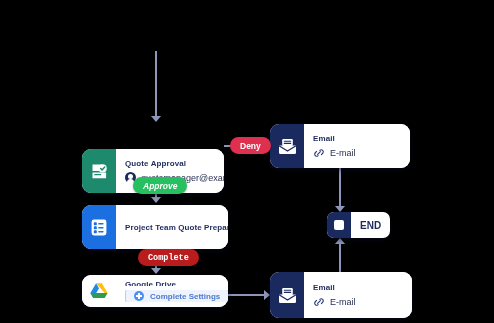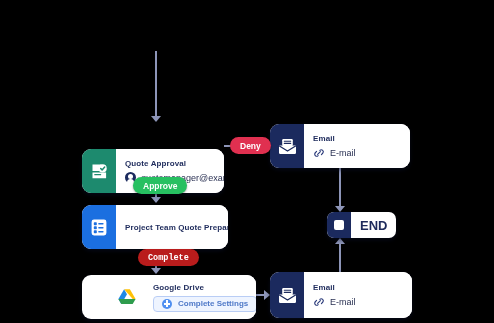--- a/index.html
+++ b/index.html
@@ -43,42 +43,42 @@
 
   #n-approval{left:82px;top:124px;width:142px;height:44px;margin-top:25px;}
   #n-approval .iconpane{background:#1d8a6e;}
 
   #n-email-top{left:270px;top:124px;width:140px;height:44px;}
   #n-email-top .iconpane{background:#1b2a5e;}
 
   #n-project{left:82px;top:205px;width:146px;height:44px;}
   #n-project .iconpane{background:#1b6fe0;}
 
-  #n-drive{left:82px;top:275px;width:146px;height:44px;padding-left:28px;}
+  #n-drive{left:82px;top:275px;width:146px;height:32px;}
   #n-drive .iconpane{background:#ffffff;}
 
   #n-email-bot{left:270px;top:272px;width:142px;height:46px;}
   #n-email-bot .iconpane{background:#1b2a5e;}
 
   
   #n-end{position:absolute;left:327px;top:212px;height:26px;display:flex;
     border-radius:7px;overflow:hidden;background:#fff;
     box-shadow:0 2px 4px rgba(10,14,40,.55);}
   #n-end .iconpane{width:24px;background:#1b2a5e;display:flex;align-items:center;
     justify-content:center;}
   #n-end .endsq{width:10px;height:10px;background:#ffffff;border-radius:2px;}
-  #n-end .endlabel{padding:0 9px;display:flex;align-items:center;font-size:13px;
+  #n-end .endlabel{padding:0 9px;display:flex;align-items:center;font-size:10px;
     font-weight:bold;color:#1d2a5b;}
 
   
   .badge{position:absolute;display:flex;align-items:center;
     border-radius:11px;font-size:8.5px;font-weight:bold;color:#fff;
     height:17px;padding:0 10px;box-shadow:0 1px 2px rgba(0,0,0,.35);}
   #b-deny{left:230px;top:137px;background:#e03050;}
-  #b-approve{left:133px;top:177px;background:#27c061;}
+  #b-approve{left:133px;top:177px;background:#27c061;font-style:italic;}
   #b-complete{left:138px;top:249px;background:#b91c1c;font-family:Liberation Mono, monospace;}
 
   
   .ic{display:block;}
   .avatar{width:11px;height:11px;border-radius:50%;background:#1b2a5e;
     position:relative;flex:0 0 auto;}
   .avatar::after{content:"";position:absolute;left:3px;top:2.2px;width:5px;height:5px;
     border-radius:50%;background:#fff;}
   .avatar::before{content:"";position:absolute;left:1.6px;top:7.4px;width:7.8px;height:5px;
     border-radius:4px 4px 0 0;background:#fff;}

